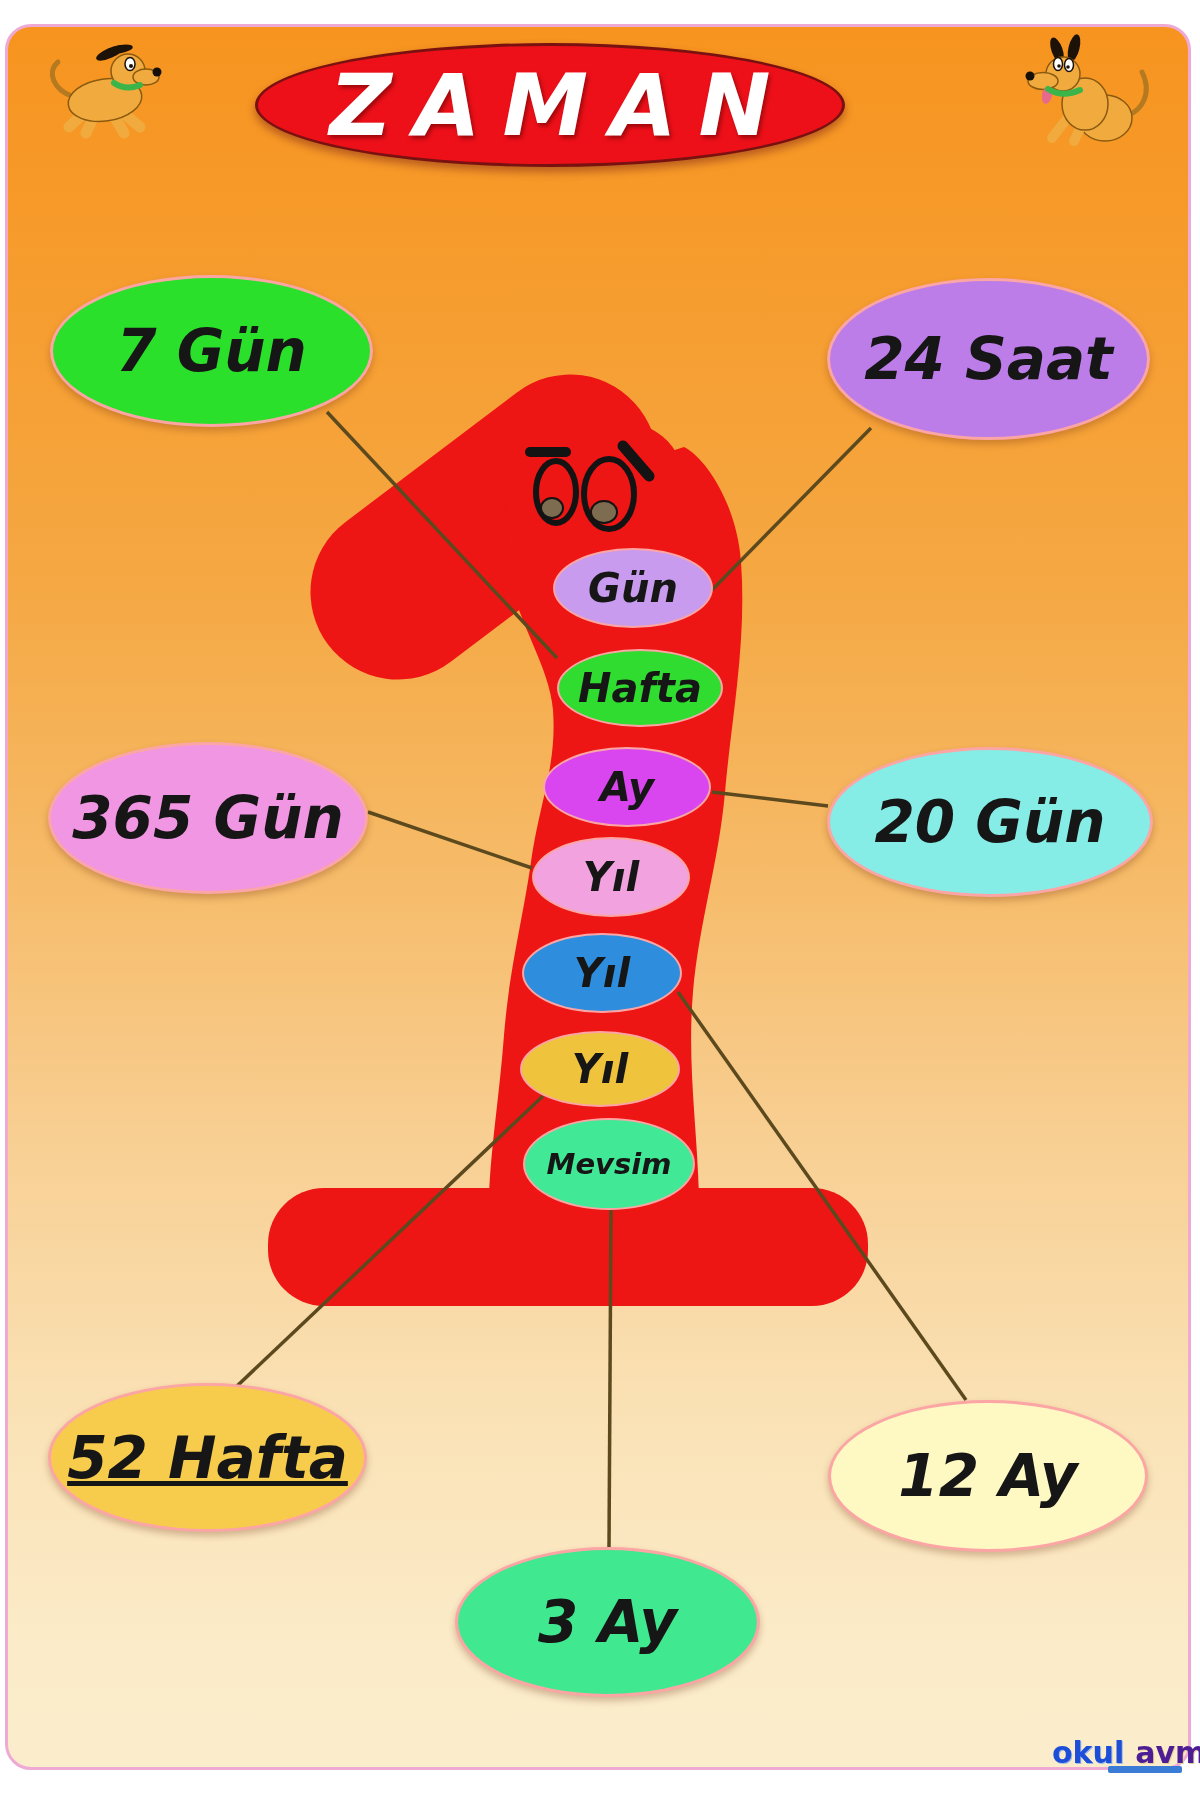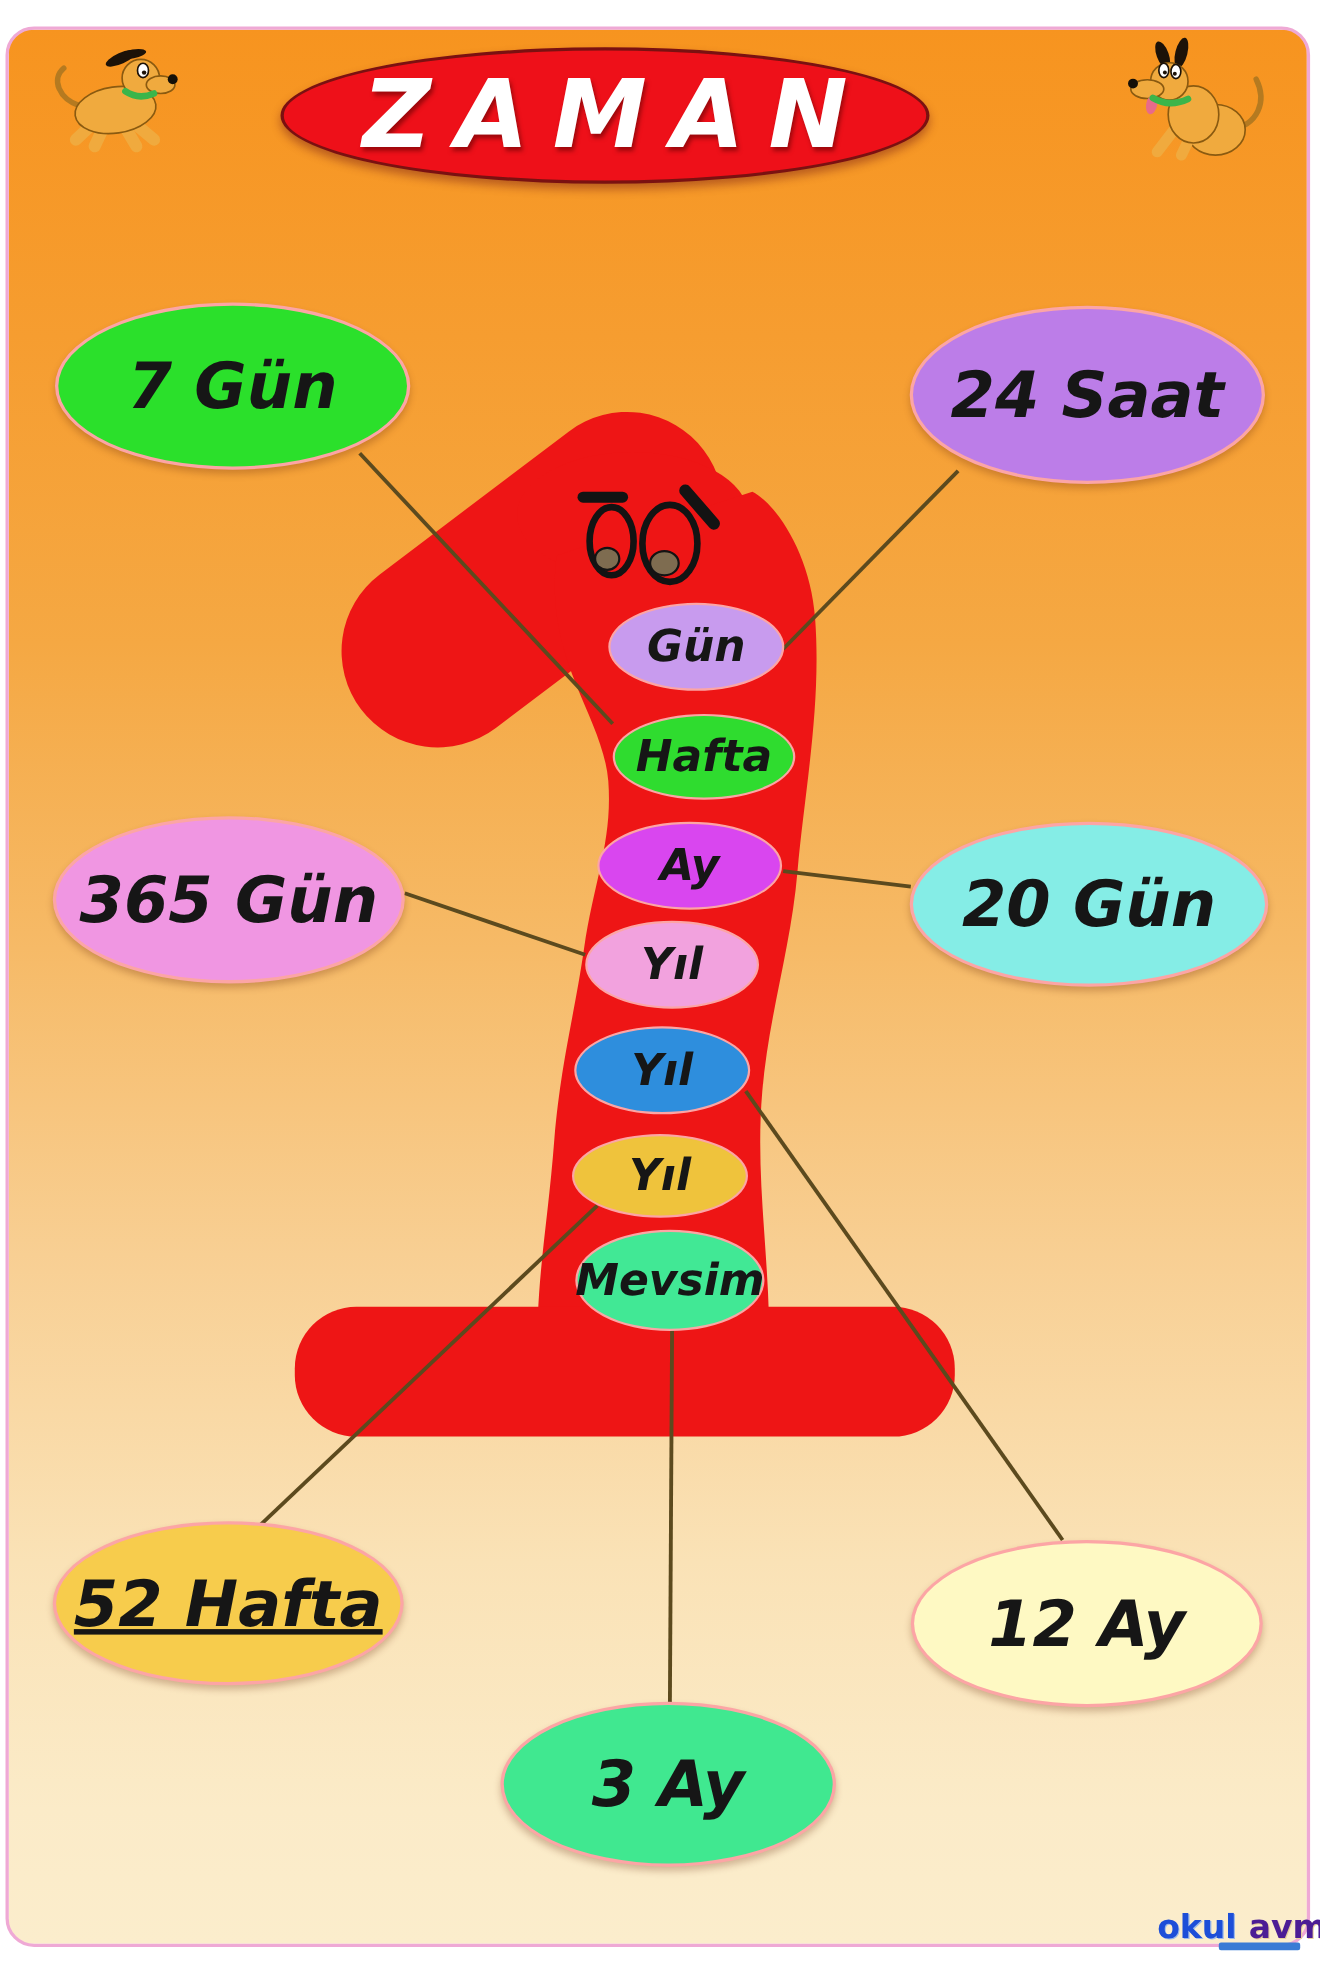--- a/index.html
+++ b/index.html
@@ -25,21 +25,21 @@
     white-space:nowrap;box-sizing:border-box;
   }
   .node.title{
     border-color:#7a1111;color:#ffffff;
     font-size:86px;letter-spacing:22px;text-indent:22px;
     text-shadow:2px 3px 4px rgba(90,0,0,0.55);
     box-shadow:0 5px 9px rgba(110,20,20,0.45);
   }
   .node.outer{font-size:58px;}
   .node.unit{font-size:40px;border-width:2.5px;box-shadow:none;}
-  .node.unit.small{font-size:40px;font-style:italic;}
+  .node.unit.small{font-size:29px;font-style:italic;}
   .logo{
     position:absolute;left:1052px;top:1738px;width:140px;height:42px;
     font-weight:bold;font-size:30px;line-height:30px;cursor:pointer;
   }
   .lg-blue{color:#1d4ed8;text-shadow:1px 1px 0 #9db9e8;}
   .lg-orange{color:#4c1d95;text-shadow:1px 1px 0 #e8cf9d;padding-left:11px;}
   .lg-net{font-size:10px;color:#6b5a4a;vertical-align:baseline;margin-left:1px;}
   .lg-ribbon{position:absolute;left:56px;top:28px;width:74px;height:7px;background:#3A7BD5;border-radius:2px;}
 </style>
 </head>

